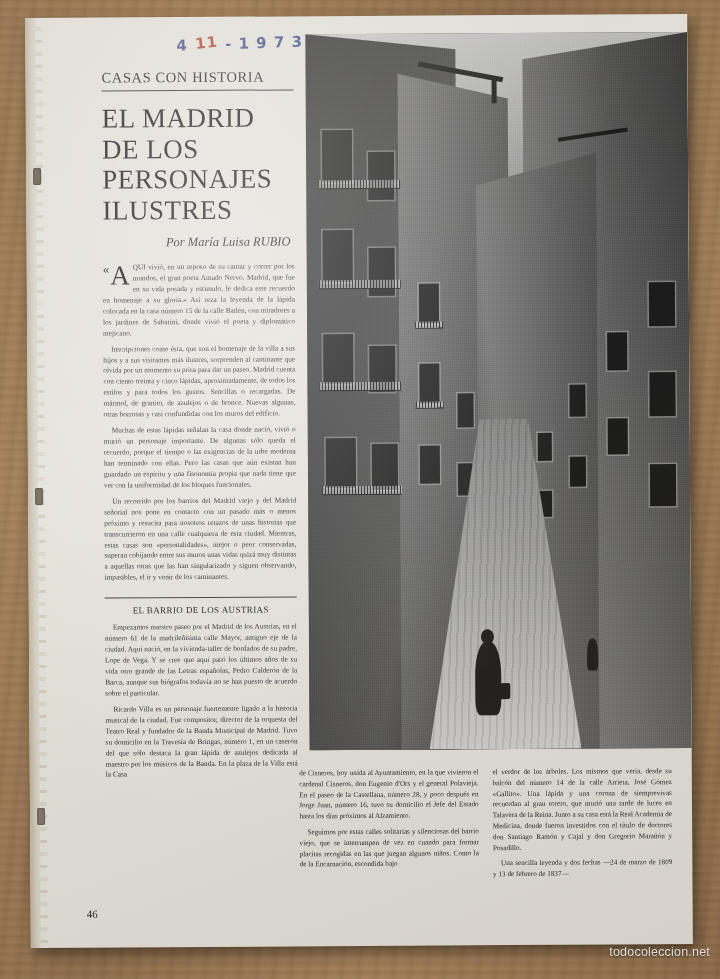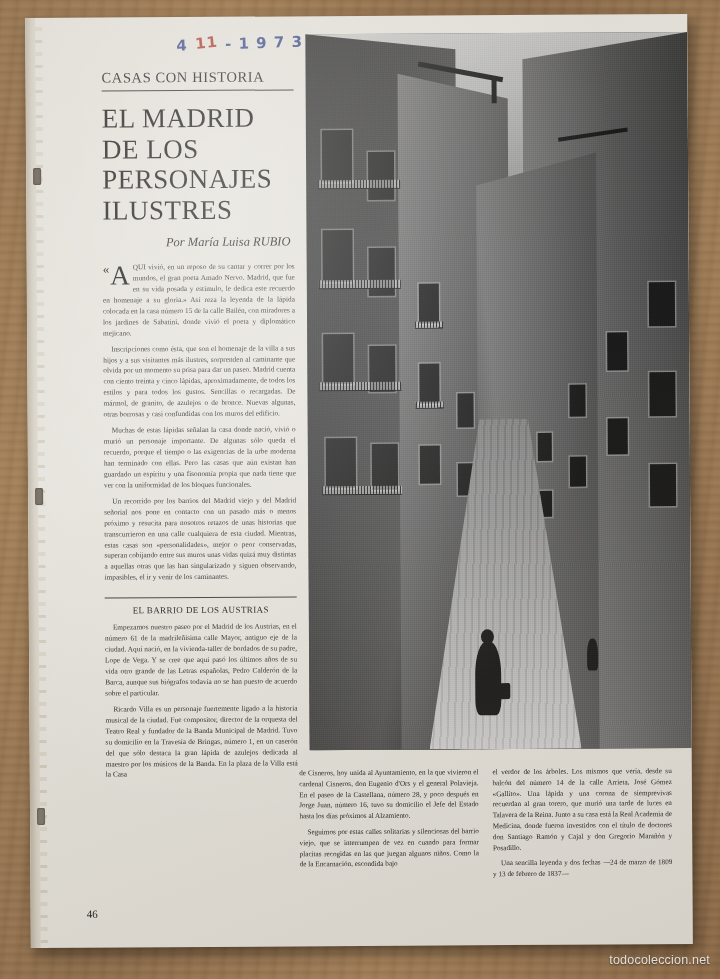--- a/index.html
+++ b/index.html
@@ -299,21 +299,21 @@
     bottom: 28px;
     font-family: "Liberation Serif", serif;
     font-size: 11px;
     color: #222;
   }
 
   
   .watermark {
     position: absolute;
     right: 10px;
-    bottom: 12px;
+    bottom: 20px;
     font-family: "Liberation Sans", sans-serif;
     font-size: 12.5px;
     color: #e8e8e8;
     letter-spacing: 0.2px;
     opacity: .92;
     text-shadow: 0 1px 2px rgba(0,0,0,.6);
     z-index: 30;
   }
 </style>
 </head>

